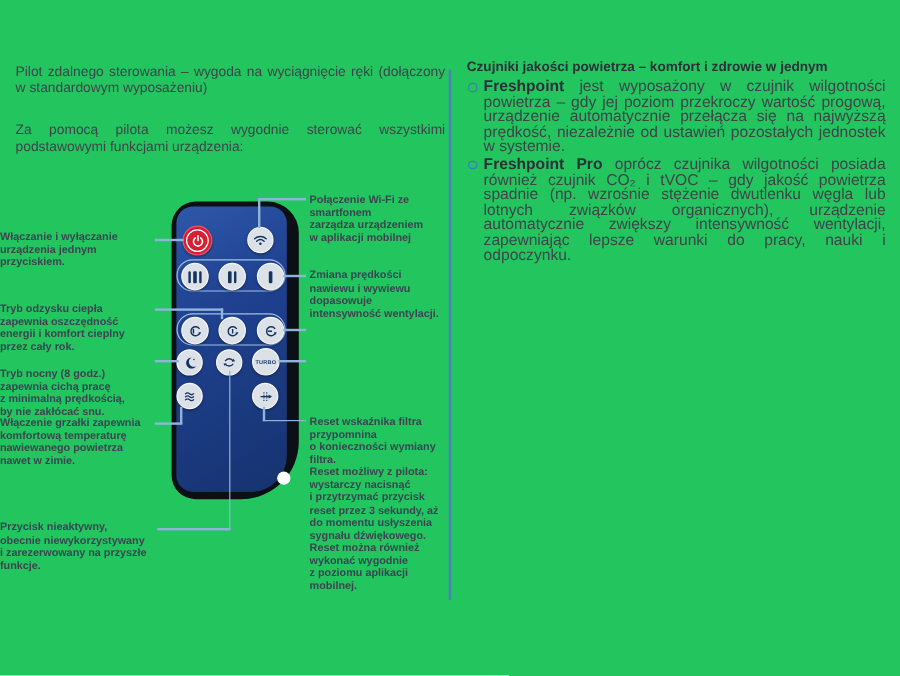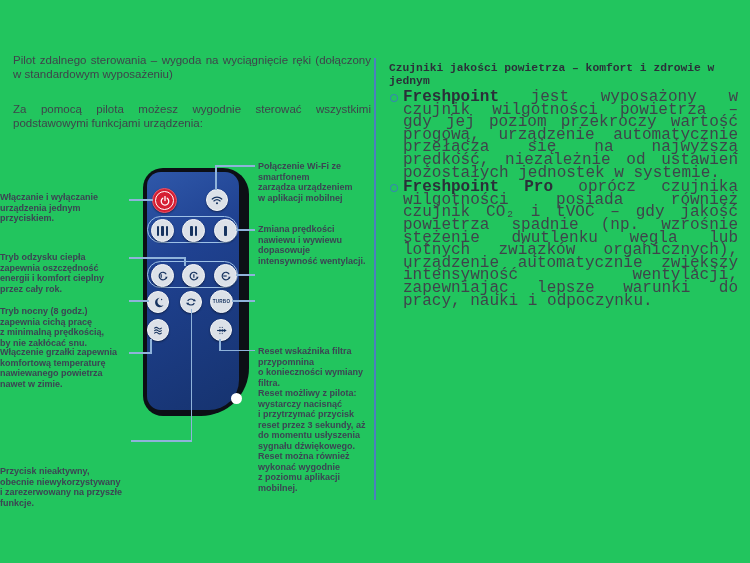--- a/index.html
+++ b/index.html
@@ -5,26 +5,26 @@
   html,body{margin:0;padding:0;background:#ffffff;}
   .page{position:relative;width:750px;height:563px;background:#22c55e;overflow:hidden;
         font-family:"Liberation Sans",sans-serif;}
   
   .intro{position:absolute;left:13px;width:358px;margin:0;font-size:11.5px;line-height:13.5px;
          color:#3f444b;text-align:justify;}
   .p1{top:54px;} .p2{top:103px;}
   
   .divider{position:absolute;left:374px;top:58px;width:2px;height:442px;background:#4d7fbe;}
   
-  .rightcol{position:absolute;left:389px;top:62px;width:349px;font-family:Liberation Mono, monospace;}
+  .rightcol{position:absolute;left:389px;top:50px;width:349px;}
   .rightcol h3{margin:0 0 3px 0;font-size:11.3px;line-height:13px;color:#2b3039;}
   .bullet{position:relative;padding-left:14px;margin:0 0 2px 0;}
   .bullet .marker{position:absolute;left:1px;top:3px;width:5.5px;height:5.5px;border:1.7px solid #3a7dbd;
                   border-radius:50%;}
-  .bullet p{margin:0;font-size:16px;line-height:12.6px;color:#3f444b;text-align:justify;}
+  .bullet p{margin:0;font-size:13px;line-height:12.6px;color:#3f444b;text-align:justify;}
   .bullet b{color:#2b3039;}
   
   .case{position:absolute;left:143px;top:168px;width:106px;height:248px;background:#0c0f15;
         border-radius:20px 26px 48px 20px;}
   .face{position:absolute;left:147px;top:172px;width:92px;height:238px;border-radius:14px 14px 30px 14px;
         background:linear-gradient(150deg,#2f58aa 0%,#1f4190 35%,#16336f 100%);}
   .hole{position:absolute;left:231px;top:393px;width:11px;height:11px;border-radius:50%;background:#ffffff;}
   .groupline{position:absolute;border:1.5px solid #9ec1e6;border-radius:14px;width:89px;height:25px;}
   .g1{left:147px;top:216px;} .g2{left:147px;top:261px;}
   .btn{position:absolute;border-radius:50%;background:#dce1e8;border:1px solid #f4f6f9;
@@ -48,21 +48,21 @@
   .bars{display:flex;gap:2px;align-items:center;}
   .bars i{display:block;width:2.5px;height:10px;background:#16335f;border-radius:1px;}
   
   .ln{position:absolute;background:#8fb3da;z-index:4;}
   .h{height:1.5px;} .v{width:1.5px;}
   
   .lab{position:absolute;margin:0;font-size:9px;font-weight:700;line-height:10.5px;color:#3c4453;
        white-space:pre-line;}
   .lab-l{left:0;width:127px;text-align:left;}
   .lab-r{left:258px;width:110px;text-align:left;}
-  .a1{top:192px;} .a2{top:252px;} .a3{top:306px;} .a4{top:347px;} .a5{top:434px;margin-top:32px;}
+  .a1{top:192px;} .a2{top:252px;} .a3{top:306px;} .a4{top:347px;} .a5{top:434px;}
   .b1{top:161px;} .b2{top:224px;} .b3{top:266px;} .b4{top:298px;} .b5{top:346px;}
 </style>
 </head>
 <body>
 
 <div class="page">
 
   <p class="intro p1">Pilot zdalnego sterowania – wygoda na wyciągnięcie ręki (dołączony w standardowym wyposażeniu)</p>
   <p class="intro p2">Za pomocą pilota możesz wygodnie sterować wszystkimi podstawowymi funkcjami urządzenia:</p>
 

